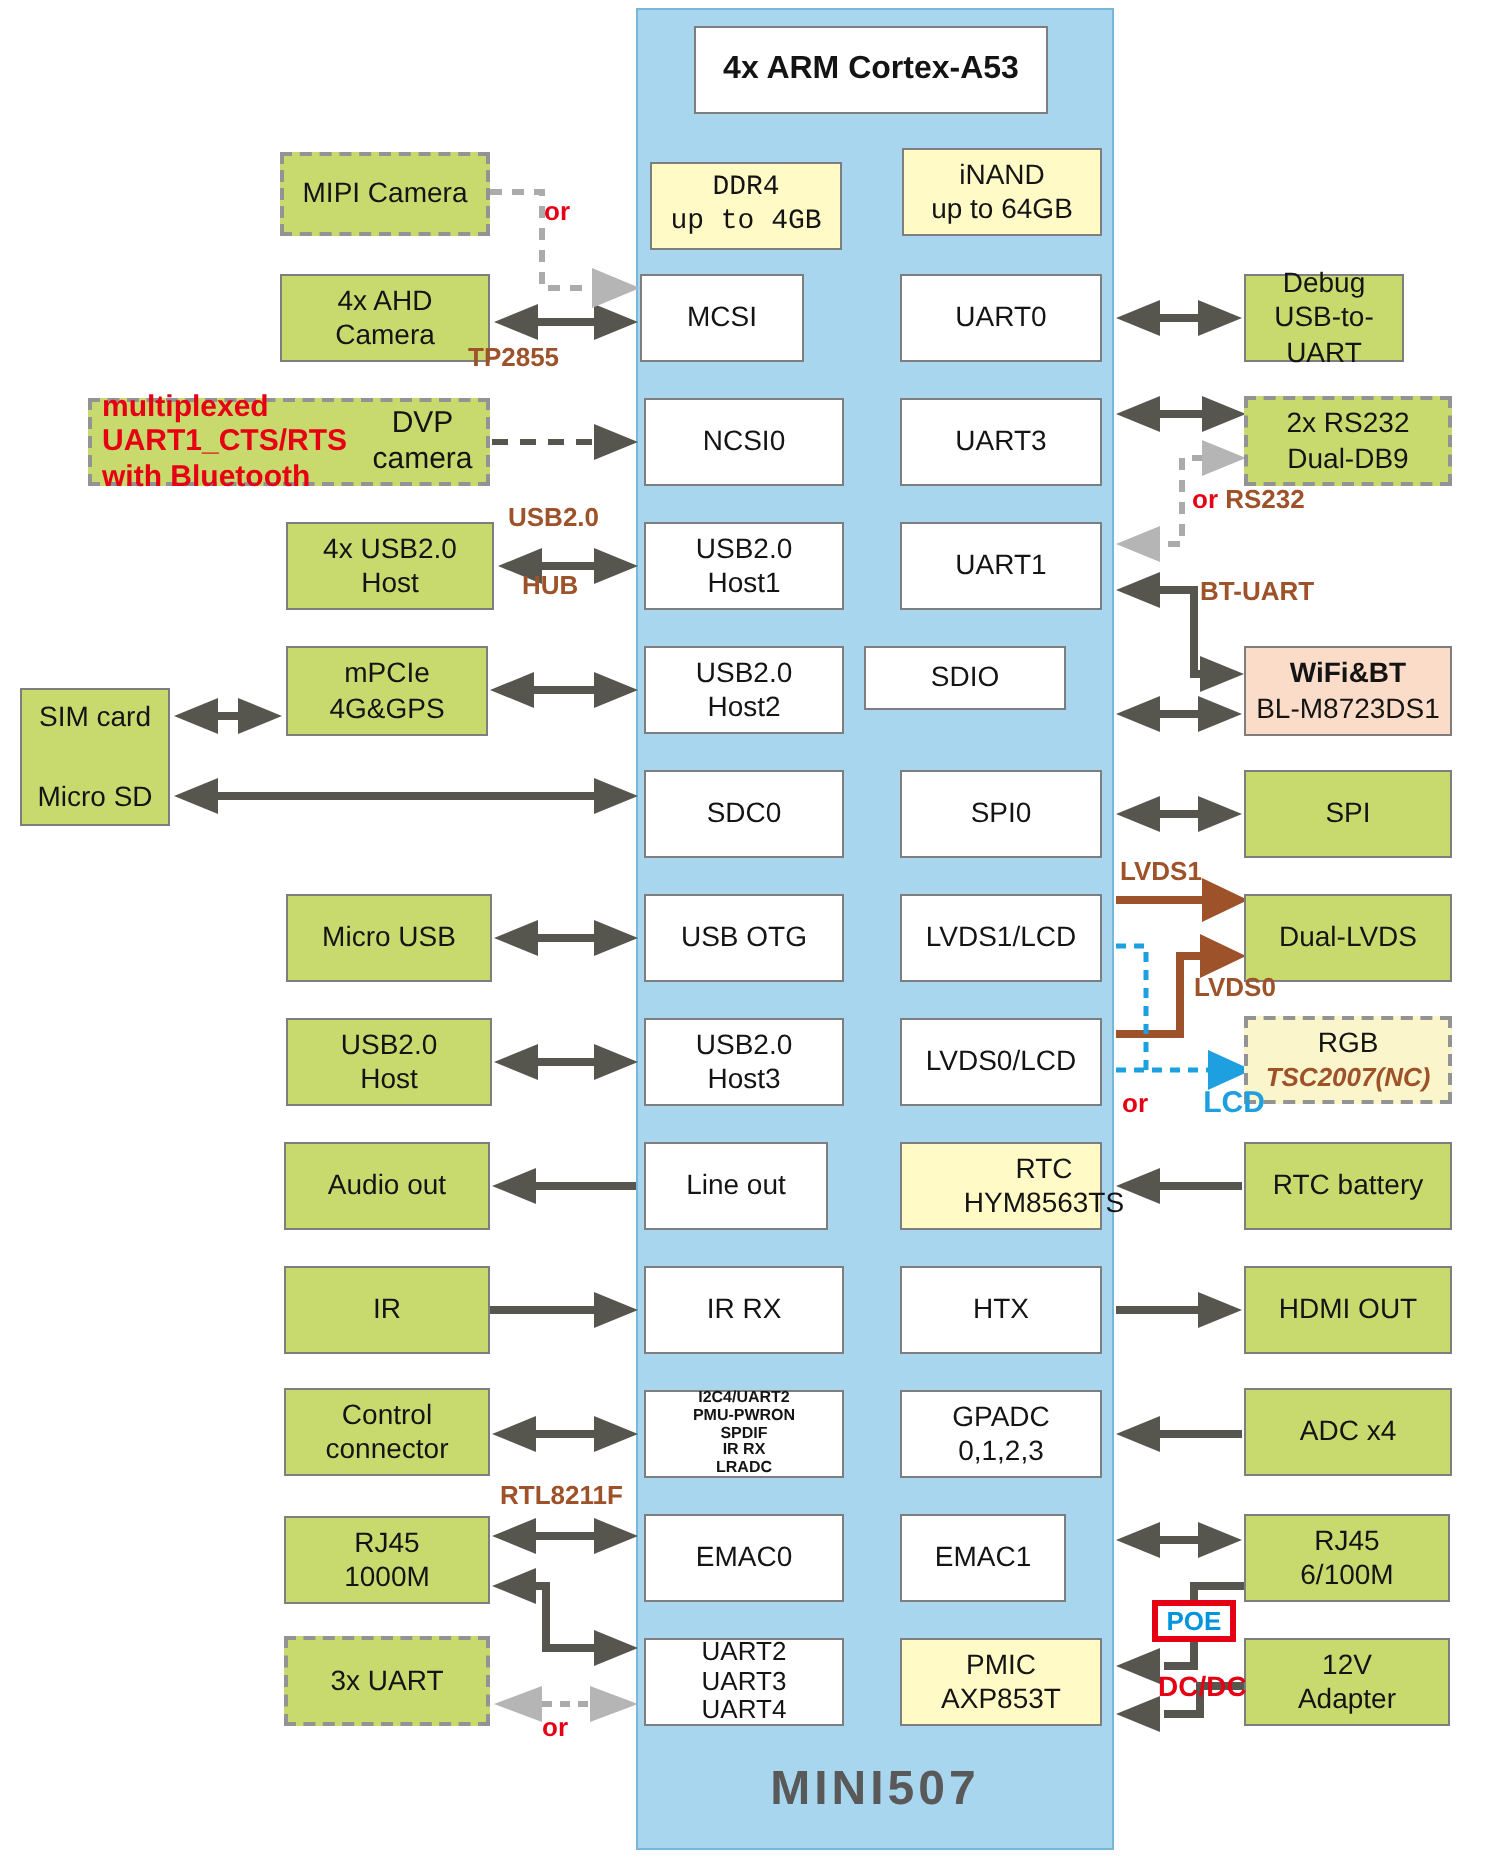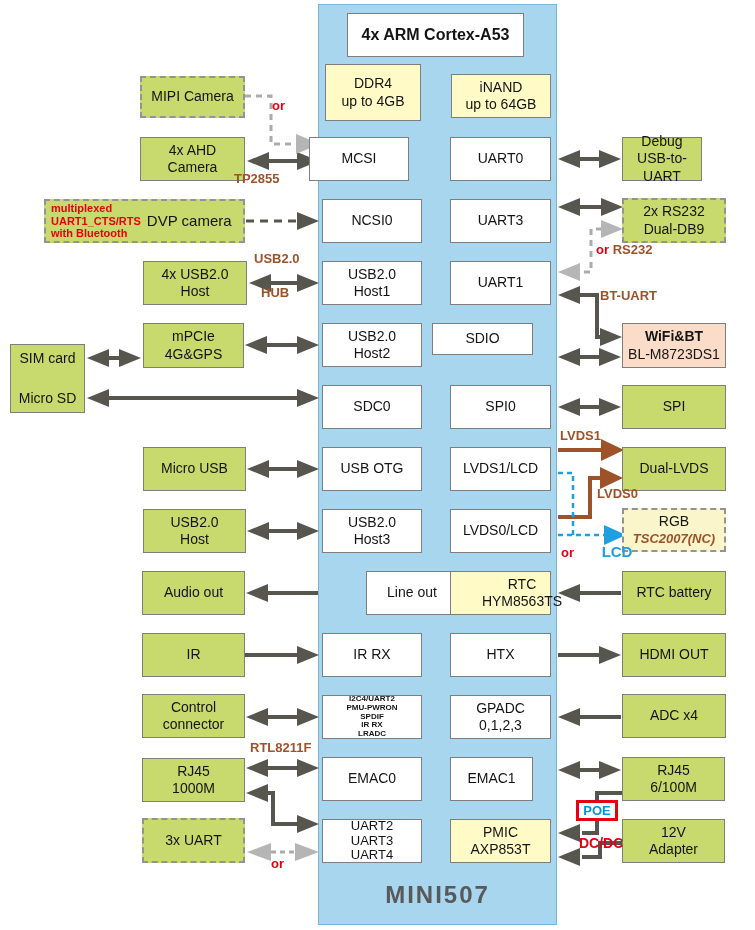--- a/index.html
+++ b/index.html
@@ -15,21 +15,21 @@
   .ylt{background:#faf5cb;}
   .dash{border:2px dashed #939393;}
   .soccol{position:absolute;left:318px;top:4px;width:239px;height:921px;
           background:#a8d6ef;border:1px solid #79b7d8;box-sizing:border-box;}
   .lbl{position:absolute;font-weight:bold;font-size:13px;color:#9e5229;white-space:nowrap;}
   .red{color:#e60014;}
   .blu{color:#1e9fe0;}
   .bold{font-weight:bold;}
   .small5{font-size:8px;font-weight:bold;line-height:1.1;}
   .three{font-size:13px;line-height:1.12;}
-  .redlines{font-size:11px;font-weight:bold;color:#e60014;line-height:1.15;text-align:left;}
+  .redlines{font-size:15px;font-weight:bold;color:#e60014;line-height:1.15;text-align:left;}
   .mini{position:absolute;left:318px;top:881px;width:239px;text-align:center;
         font-size:24px;font-weight:bold;color:#595959;letter-spacing:2px;}
   .poebox{position:absolute;left:576px;top:800px;width:42px;height:21px;background:#fff;
           border:3px solid #e60014;box-sizing:border-box;display:flex;align-items:center;
           justify-content:center;font-size:13px;font-weight:bold;color:#0095dd;}
   svg{position:absolute;left:0;top:0;}
   .tsc{font-size:13px;font-weight:bold;font-style:italic;color:#9e5229;}
 </style>
 </head>
 <body>
@@ -178,30 +178,30 @@
     </g>
     <g>
       <polyline points="623,843 600,843 600,857 582,857" fill="none" stroke="#57564e" stroke-width="4"></polyline>
       <polygon points="558,857 580,848 580,866" fill="#57564e"></polygon>
     </g>
   </svg>
 
   <div class="bx w bold" style="left:347px;top:13px;width:177px;height:44px;font-size:16px;">
     <span>4x ARM Cortex-A53</span>
   </div>
-  <div class="bx y" style="left:325px;top:64px;width:96px;height:57px;">
+  <div class="bx y" style="left:325px;top:81px;width:96px;height:44px;font-family:Liberation Mono, monospace;">
     <span>DDR4</span>
     <span>up to 4GB</span>
   </div>
   <div class="bx y" style="left:451px;top:74px;width:100px;height:44px;">
     <span>iNAND</span>
     <span>up to 64GB</span>
   </div>
 
-  <div class="bx w" style="left:309px;top:137px;width:100px;height:44px;">
+  <div class="bx w" style="left:320px;top:137px;width:82px;height:44px;">
       <span>MCSI</span>
     </div>
   <div class="bx w" style="left:322px;top:199px;width:100px;height:44px;">
       <span>NCSI0</span>
     </div>
   <div class="bx w" style="left:322px;top:261px;width:100px;height:44px;">
     <span>USB2.0</span>
     <span>Host1</span>
   </div>
   <div class="bx w" style="left:322px;top:323px;width:100px;height:44px;">
@@ -211,21 +211,21 @@
   <div class="bx w" style="left:322px;top:385px;width:100px;height:44px;">
       <span>SDC0</span>
     </div>
   <div class="bx w" style="left:322px;top:447px;width:100px;height:44px;">
       <span>USB OTG</span>
     </div>
   <div class="bx w" style="left:322px;top:509px;width:100px;height:44px;">
     <span>USB2.0</span>
     <span>Host3</span>
   </div>
-  <div class="bx w" style="left:322px;top:571px;width:92px;height:44px;margin-left:44px;">
+  <div class="bx w" style="left:322px;top:571px;width:92px;height:44px;">
       <span>Line out</span>
     </div>
   <div class="bx w" style="left:322px;top:633px;width:100px;height:44px;">
       <span>IR RX</span>
     </div>
   <div class="bx w small5" style="left:322px;top:695px;width:100px;height:44px;">
     <span>I2C4/UART2</span>
     <span>PMU-PWRON</span>
     <span>SPDIF</span>
     <span>IR RX</span>

